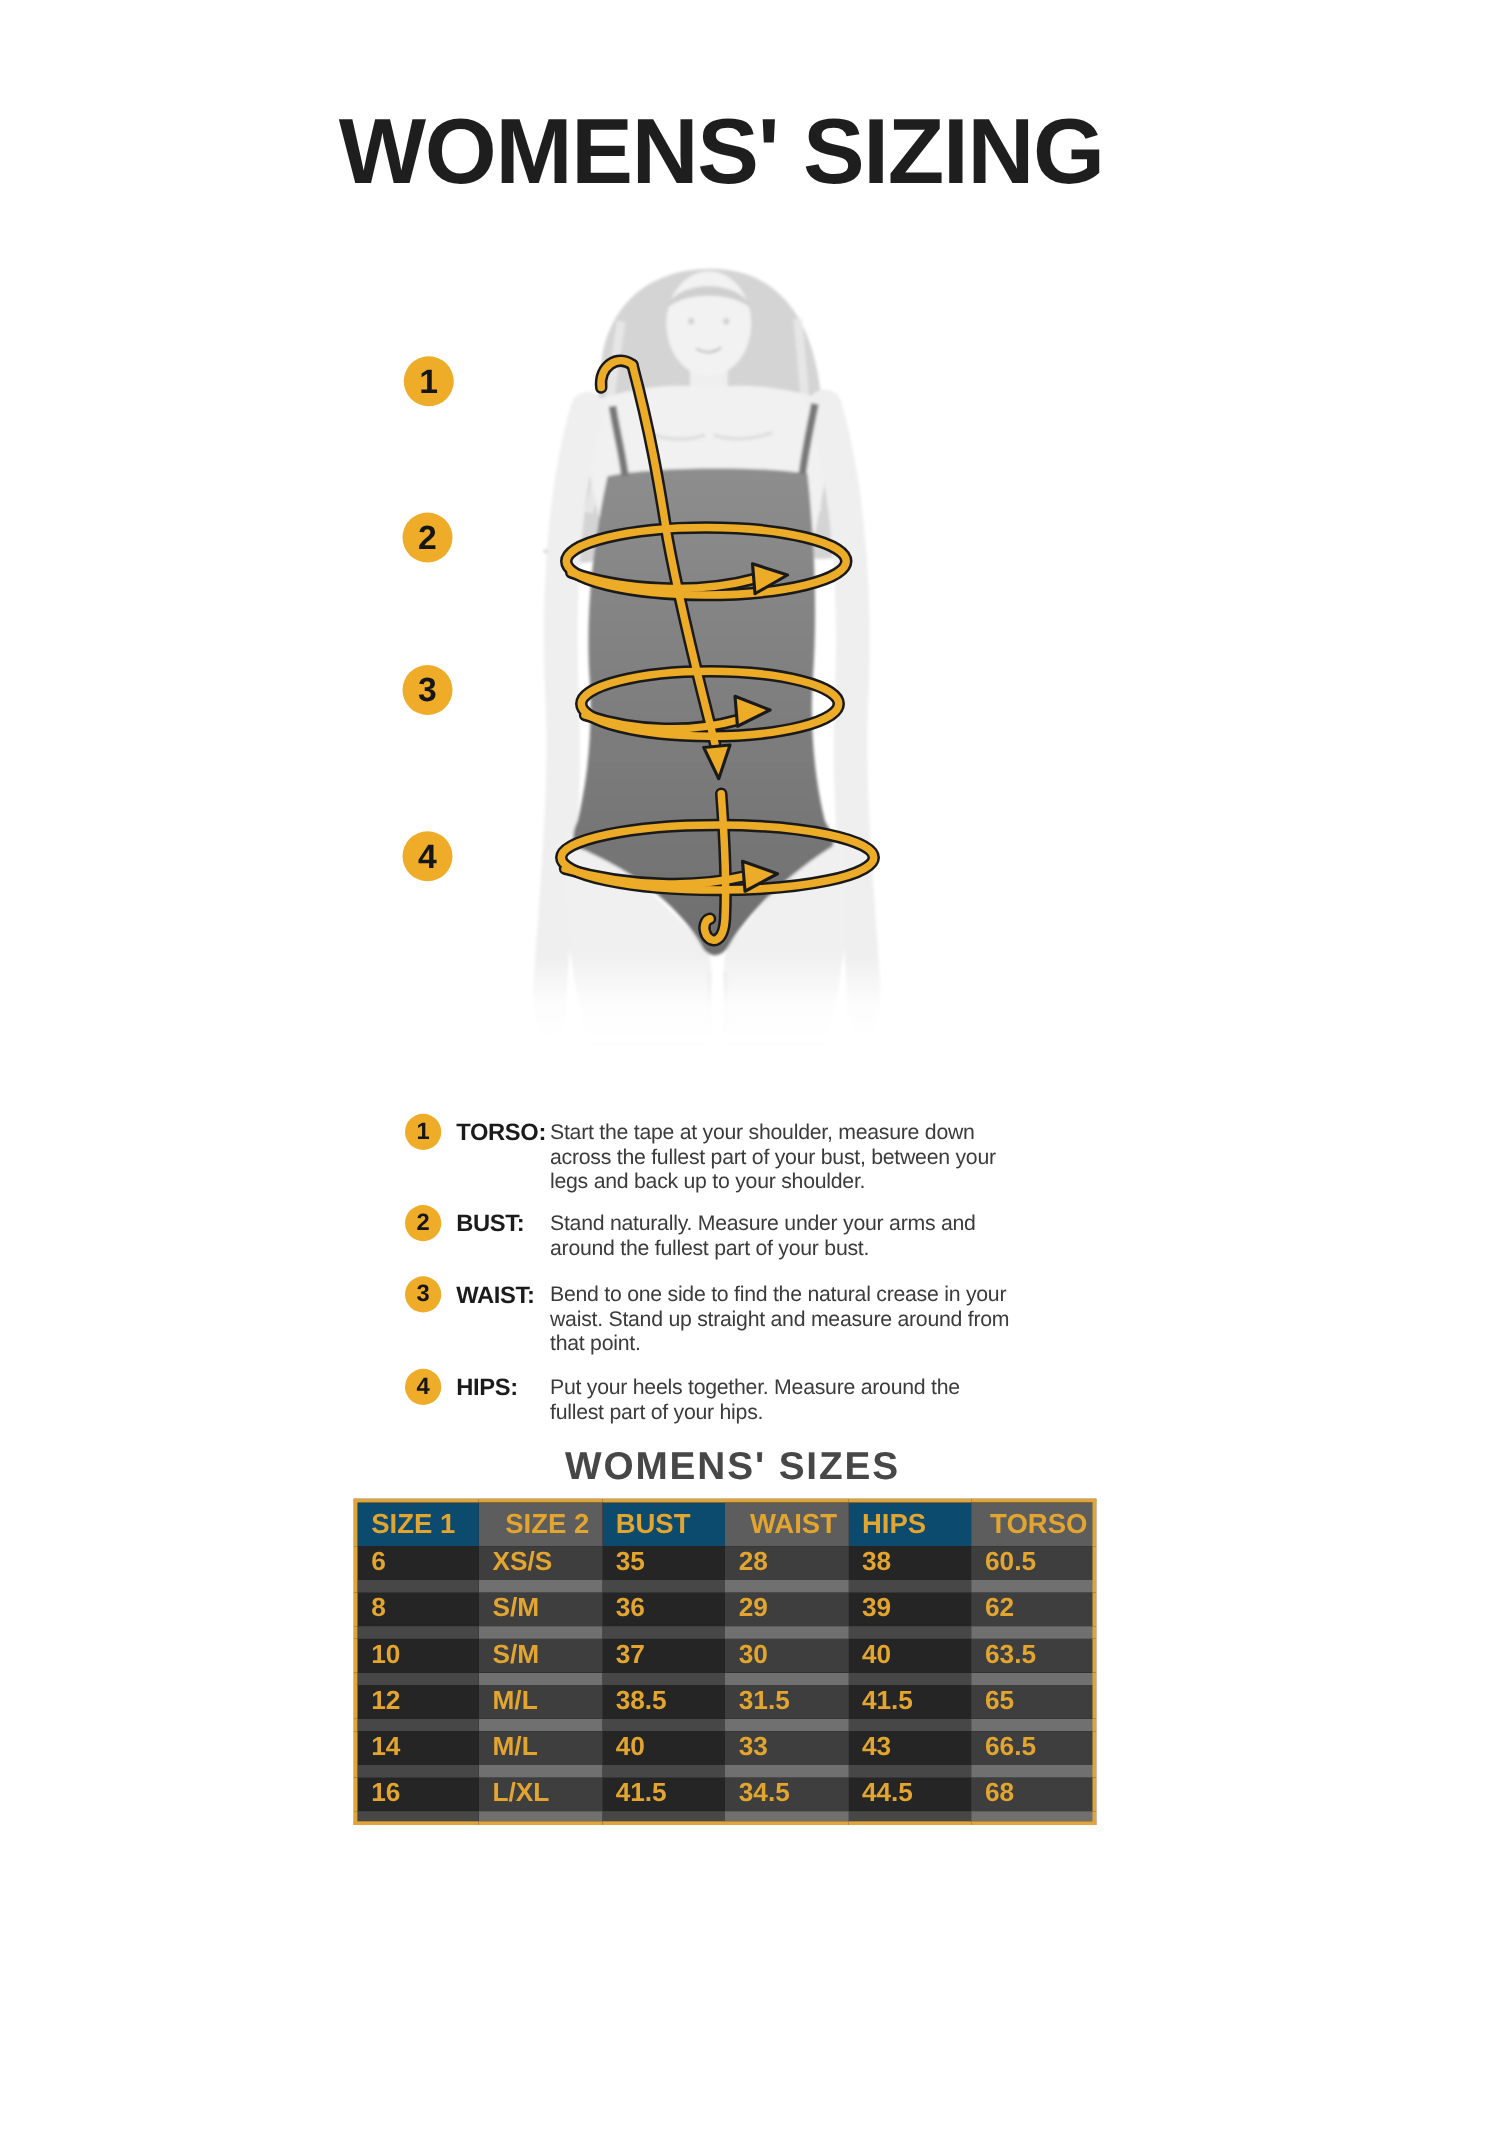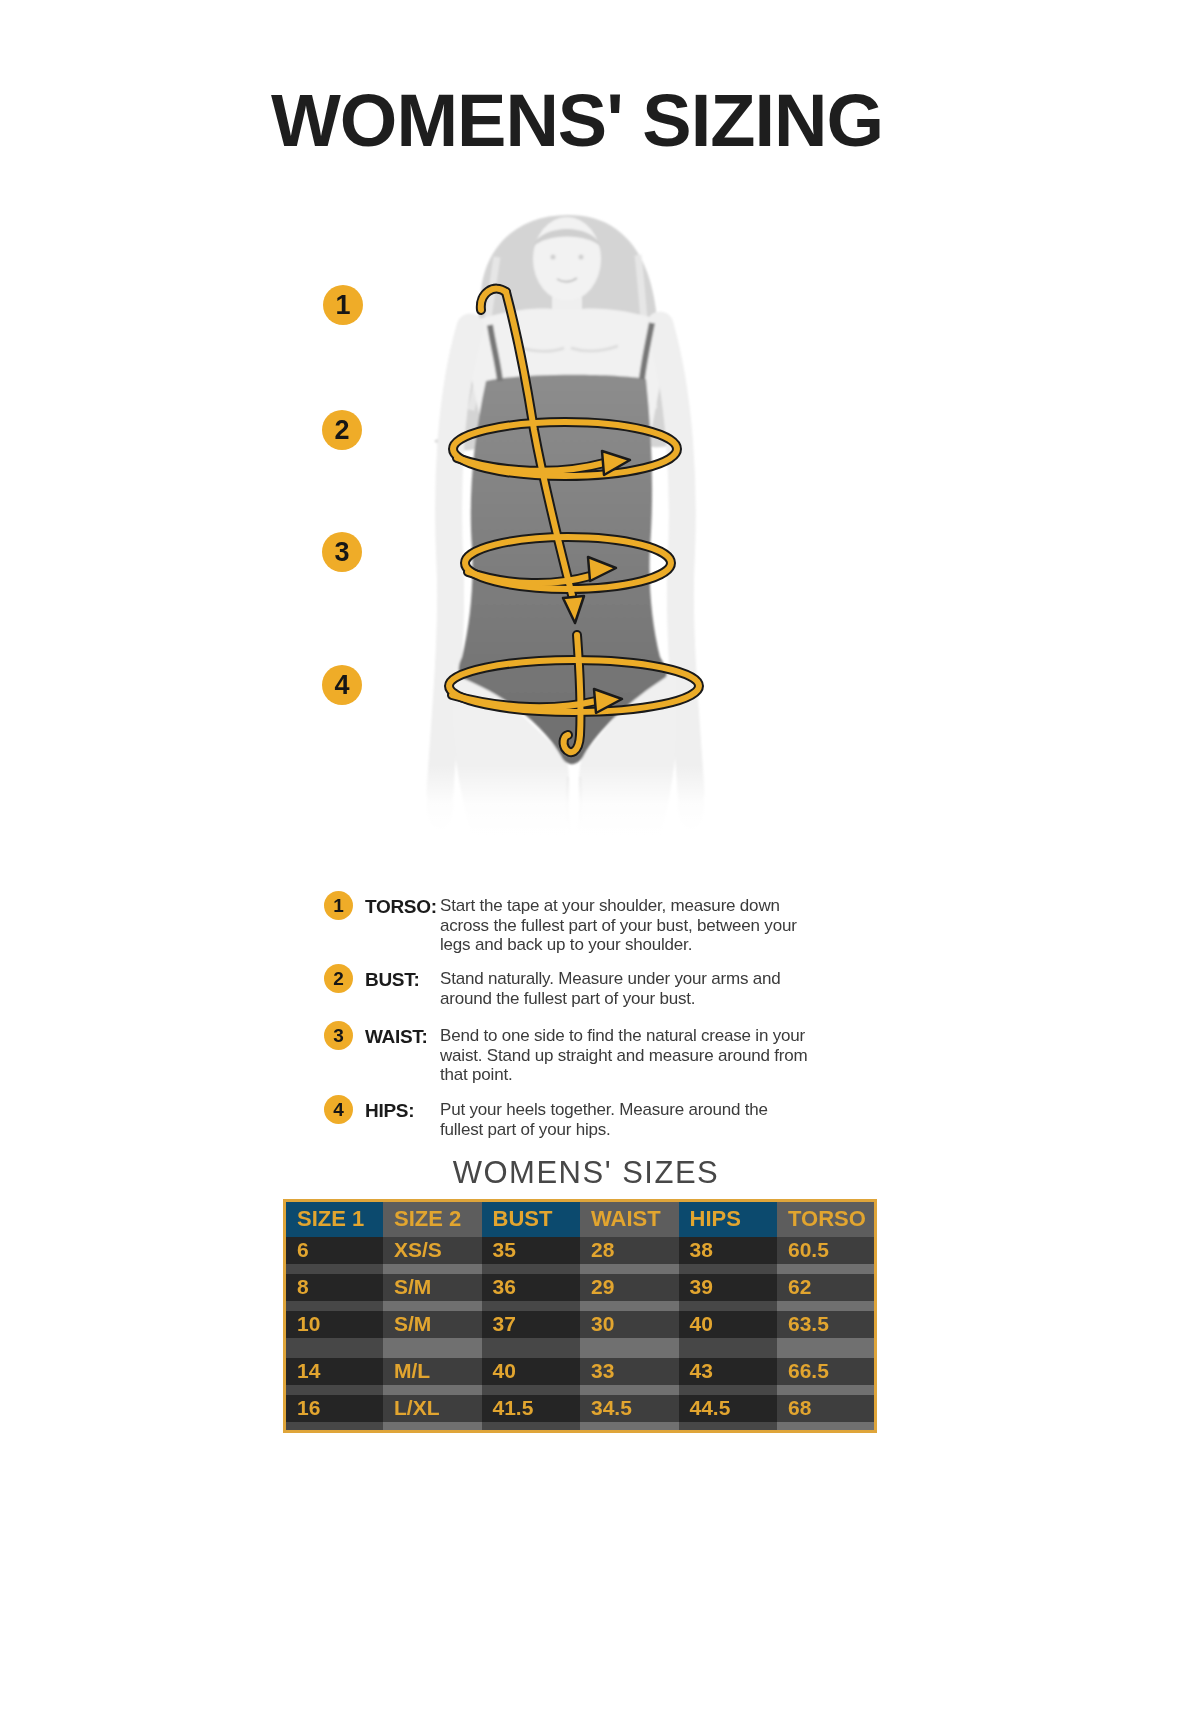--- a/index.html
+++ b/index.html
@@ -18,33 +18,33 @@
   .m1{left:323px;top:285px;} .m2{left:322px;top:410px;} .m3{left:322px;top:532px;} .m4{left:322px;top:665px;}
 
   .instr-row{position:absolute;left:324px;display:flex;align-items:flex-start;}
   .r1{top:891px;} .r2{top:964px;} .r3{top:1021px;} .r4{top:1095px;}
   .instr-num{flex:0 0 29px;width:29px;height:29px;border-radius:50%;background:var(--gold);
              color:#161616;font-weight:bold;font-size:19px;line-height:29px;text-align:center;}
   .instr-label{flex:0 0 75px;margin-left:12px;padding-top:5px;font-size:19px;font-weight:bold;
                color:#1b1b1b;letter-spacing:-0.3px;}
   .instr-text{width:372px;padding-top:5px;font-size:17px;line-height:19.5px;color:#3b3b3b;letter-spacing:-0.2px;}
 
-  .sizes-heading{top:1157px;font-size:31px;font-weight:400;letter-spacing:1.5px;color:#474747;line-height:1;}
+  .sizes-heading{top:1157px;font-size:31px;font-weight:700;letter-spacing:1.5px;color:#474747;line-height:1;}
 
   .sizes-table{position:absolute;left:283px;top:1199px;width:594px;border-collapse:collapse;
                table-layout:fixed;border:3px solid var(--goldBorder);background:#262626;}
   .sizes-table th,.sizes-table td{padding:0 0 0 11px;text-align:left;vertical-align:middle;
                font-weight:bold;color:var(--goldText);overflow:hidden;}
   .sizes-table thead tr{height:36px;}
   .sizes-table thead th{font-size:22px;}
   .sizes-table tr.data-row{height:27px;}
   .sizes-table tr.data-row td{font-size:21px;}
   .sizes-table tr.spacer-row{height:10px;}
   .sizes-table thead th.odd{background:#0c4a6e;}
-  .sizes-table thead th.even{background:#5d5d5d;}
+  .sizes-table thead th.even{background:#5d5d5d;text-align:center;}
   .sizes-table tr.data-row td.odd{background:#252525;}
   .sizes-table tr.data-row td.even{background:#3e3e3e;margin-left:26px;}
   .sizes-table tr.spacer-row td.odd{background:#474747;}
   .sizes-table tr.spacer-row td.even{background:#707070;}
 
   :root{--gold:#EFAC28;--goldText:#E2A52F;--goldBorder:#DFA53A;}
 </style>
 </head>
 <body>
 
@@ -228,20 +228,28 @@
           <td class="even">63.5</td>
         </tr>
         <tr class="spacer-row">
           <td class="odd"></td>
           <td class="even"></td>
           <td class="odd"></td>
           <td class="even"></td>
           <td class="odd"></td>
           <td class="even"></td>
         </tr>
+        <tr class="data-row">
+          <td class="odd">12</td>
+          <td class="even">M/L</td>
+          <td class="odd">38.5</td>
+          <td class="even">31.5</td>
+          <td class="odd">41.5</td>
+          <td class="even">65</td>
+        </tr>
         <tr class="spacer-row">
           <td class="odd"></td>
           <td class="even"></td>
           <td class="odd"></td>
           <td class="even"></td>
           <td class="odd"></td>
           <td class="even"></td>
         </tr>
         <tr class="data-row">
           <td class="odd">14</td>

